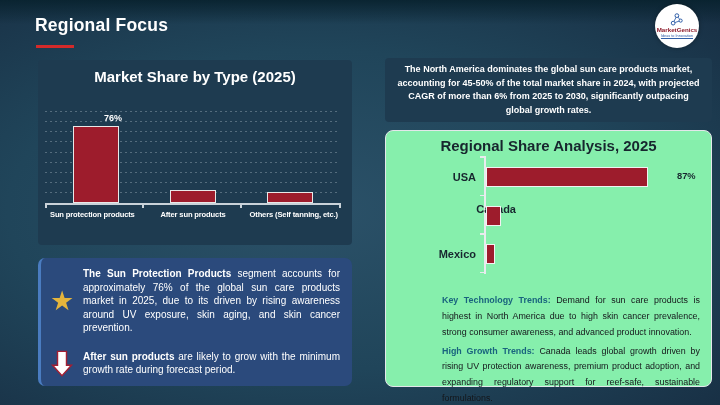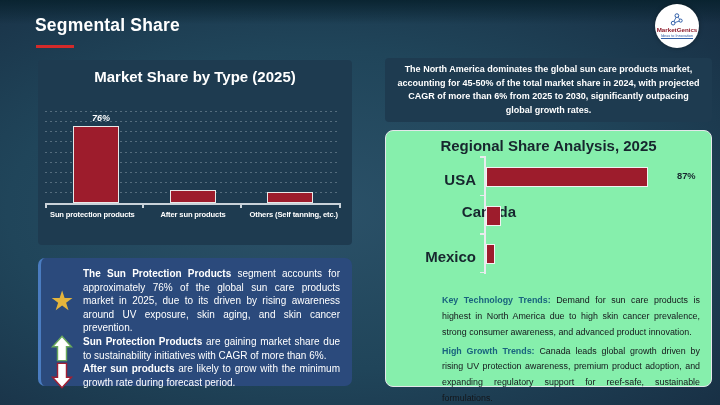--- a/index.html
+++ b/index.html
@@ -45,31 +45,31 @@
   .headline{left:385px;top:58px;width:327px;height:64px;background:#1E3B50;border-radius:4px;
     color:#ffffff;font-weight:bold;font-size:9px;line-height:1.5;text-align:center;
     box-sizing:border-box;padding:8px 10px;display:flex;align-items:center;}
   
   .regional{left:385px;top:130px;width:327px;height:257px;background:#86efac;
     border:1.5px solid #E3E7EA;border-radius:8px;box-sizing:border-box;}
   .regional .panel-title{color:#17262E;padding-top:6px;}
   .hplot{position:absolute;left:0;top:28px;width:327px;height:132px;}
   .haxis{position:absolute;left:98px;top:-3px;width:2px;height:118px;background:#E8EBEE;}
   .htick{position:absolute;left:94px;width:4px;height:1.5px;background:#E8EBEE;}
-  .hlabel{position:absolute;left:0;width:90px;text-align:right;font-weight:bold;font-size:15px;color:#17262E;}
+  .hlabel{position:absolute;left:0;width:90px;text-align:right;font-weight:bold;font-size:11px;color:#17262E;}
   .hbar{position:absolute;left:100px;height:20px;background:#9D1C2C;border:1.5px solid #F2F2F2;box-sizing:border-box;}
   .hbar-value{position:absolute;font-weight:bold;font-size:9.3px;color:#17262E;}
   .notes{position:absolute;left:12px;right:11px;top:162px;margin-left:44px;}
   .notes p{margin:0 0 3px 0;font-size:8.9px;line-height:1.78;text-align:justify;color:#14161A;}
   .note-label{color:#19647E;font-weight:bold;}
 </style>
 </head>
 <body>
 
-<div class="abs page-title">Segmental Share</div>
+<div class="abs page-title">Regional Focus</div>
 <div class="abs title-underline"></div>
 
 <div class="abs logo">
   <svg width="15" height="14" viewBox="0 0 24 22">
     <line x1="11" y1="4" x2="5" y2="16" stroke="#2F5EA8" stroke-width="1.4"></line>
     <line x1="11" y1="4" x2="17" y2="12" stroke="#2F5EA8" stroke-width="1.4"></line>
     <line x1="5" y1="16" x2="17" y2="12" stroke="#2F5EA8" stroke-width="1.4"></line>
     <circle cx="11" cy="4" r="3" fill="#ffffff" stroke="#2F5EA8" stroke-width="1.6"></circle>
     <circle cx="5" cy="16" r="3" fill="#ffffff" stroke="#2F5EA8" stroke-width="1.6"></circle>
     <circle cx="17" cy="12" r="2.5" fill="#ffffff" stroke="#2F5EA8" stroke-width="1.6"></circle>
@@ -84,21 +84,21 @@
       <div class="gridline" style="bottom: 10.1px;"></div>
       <div class="gridline" style="bottom: 20.2px;"></div>
       <div class="gridline" style="bottom: 30.3px;"></div>
       <div class="gridline" style="bottom: 40.4px;"></div>
       <div class="gridline" style="bottom: 50.5px;"></div>
       <div class="gridline" style="bottom: 60.6px;"></div>
       <div class="gridline" style="bottom: 70.7px;"></div>
       <div class="gridline" style="bottom: 80.8px;"></div>
       <div class="gridline" style="bottom: 90.9px;"></div>
       <div class="vbar" style="left: 28px; height: 77px; width: 46px;"></div>
-      <div class="vbar-label" style="left: 56px; bottom: 79.76px; font-style: italic;">76%</div>
+      <div class="vbar-label" style="left: 68px; bottom: 79.76px;">76%</div>
       <div class="vbar" style="left: 125px; height: 13px; width: 46px;"></div>
       <div class="vbar" style="left: 222px; height: 11px; width: 46px;"></div>
     </div>
   <div class="vaxis">
       <div class="tick" style="left: 0px;"></div>
       <div class="tick" style="left: 97px;"></div>
       <div class="tick" style="left: 195px;"></div>
       <div class="tick" style="left: 294px;"></div>
     </div>
   <div class="vcats">
@@ -107,28 +107,20 @@
       <div class="vcat">Others (Self tanning, etc.)</div>
     </div>
 </section>
 
 <section class="abs insights">
   <div class="insight-row">
     <div class="insight-icon">
         <span class="star-glyph">★</span>
       </div>
     <div class="insight-text"><b>The Sun Protection Products</b><span> segment accounts for approximately 76% of the global sun care products market in 2025, due to its driven by rising awareness around UV exposure, skin aging, and skin cancer prevention.</span></div>
-  </div>
-  <div class="insight-row">
-    <div class="insight-icon">
-      <svg width="24" height="27" viewBox="0 0 24 30">
-          <path d="M12 1.5 L22.5 13 H17 V28.5 H7 V13 H1.5 Z" fill="#ffffff" stroke="#69A85C" stroke-width="1.6"></path>
-        </svg>
-    </div>
-    <div class="insight-text"><b>Sun Protection Products</b><span> are gaining market share due to sustainability initiatives with CAGR of more than 6%.</span></div>
   </div>
   <div class="insight-row">
     <div class="insight-icon">
       <svg width="24" height="27" viewBox="0 0 24 30">
           <path d="M12 28.5 L1.5 17 H7 V1.5 H17 V17 H22.5 Z" fill="#ffffff" stroke="#A31F33" stroke-width="1.6"></path>
         </svg>
     </div>
     <div class="insight-text"><b>After sun products</b><span> are likely to grow with the minimum growth rate during forecast period.</span></div>
   </div>
 </section>

